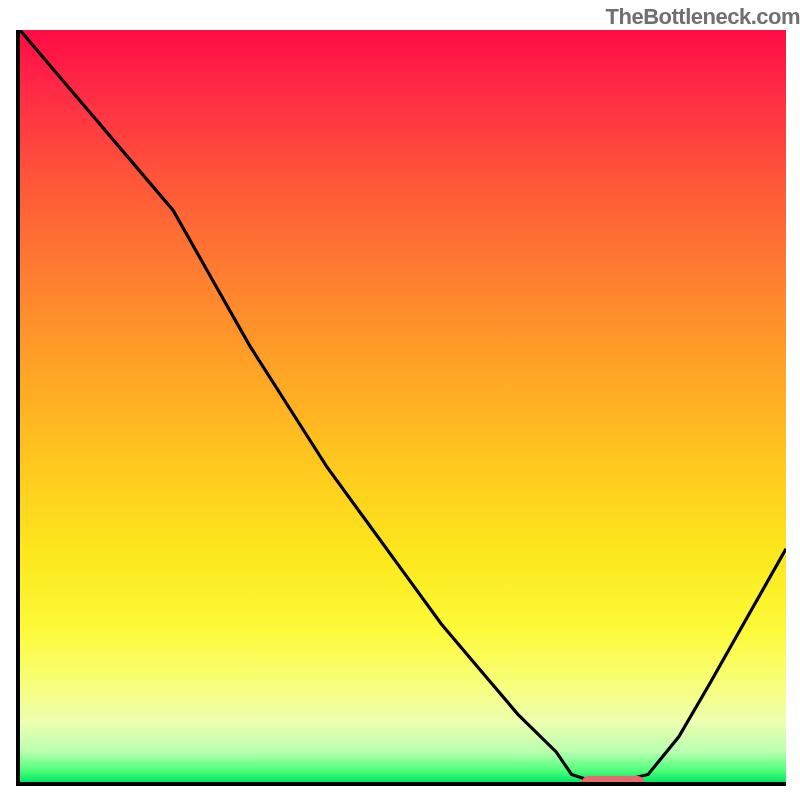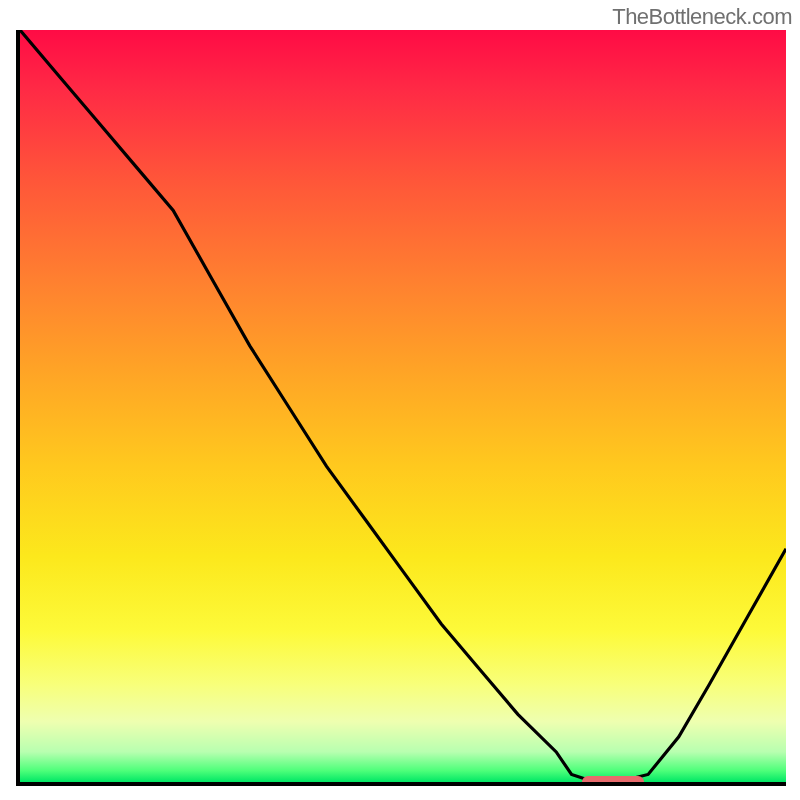--- a/index.html
+++ b/index.html
@@ -11,23 +11,23 @@
     font-family: Arial, Helvetica, sans-serif;
   }
   .container {
     position: relative;
     width: 800px;
     height: 800px;
   }
   .watermark {
     position: absolute;
     top: 4px;
-    right: 8px;
+    right: 0;
     font-size: 22px;
-    font-weight: normal;
+    font-weight: bold;
     color: #707070;
     letter-spacing: -0.5px;
   }
   .plot-frame {
     position: absolute;
     left: 16px;
     top: 30px;
     width: 770px;
     height: 756px;
     border-left: 4px solid #000;

